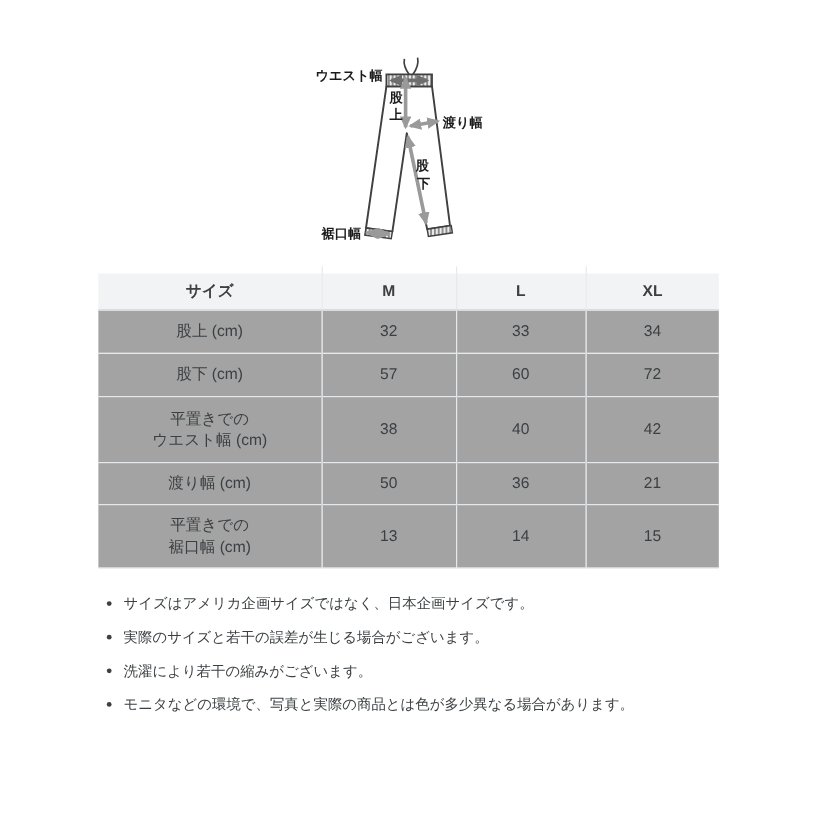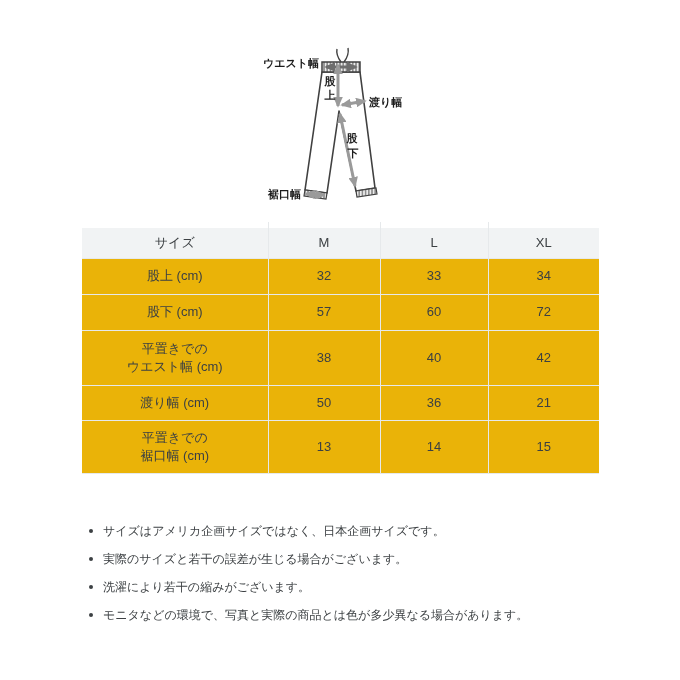--- a/index.html
+++ b/index.html
@@ -27,33 +27,33 @@
   
   .size-table-wrap{position:absolute;left:82px;top:222px;width:517px;}
   table.size-table{
     border-collapse:collapse;table-layout:fixed;width:517px;
     font-size:13px;color:var(--text);
   }
   table.size-table td,table.size-table th{
     padding:0;text-align:center;vertical-align:middle;
     font-weight:400;line-height:1.35;
   }
-  table.size-table th{font-weight:400;}
+  table.size-table th{font-weight:700;}
   table.size-table td + td,
   table.size-table th + th{border-left:1px solid var(--border);}
   tr.spacer-row{height:6px;}
   tr.header-row{height:30px;background:var(--header_bg);border-bottom:1px solid var(--border);}
-  tr.data-row{border-bottom:1px solid var(--border);background:#eab308;}
+  tr.data-row{border-bottom:1px solid var(--border);background:#a3a3a3;}
   tr.r-single{height:36px;}
   tr.r-single2{height:35px;}
   tr.r-double{height:55px;}
   tr.r-double2{height:53px;}
   .lbl-line{display:block;}
   
-  .notes{position:absolute;left:86px;top:522px;width:520px;margin:0;padding:0;list-style:none;}
+  .notes{position:absolute;left:86px;top:494px;width:520px;margin:0;padding:0;list-style:none;}
   .notes li{
     position:relative;padding-left:17px;margin-bottom:9px;
     font-size:12px;line-height:19px;color:var(--text);
   }
   .notes li::before{
     content:"";position:absolute;left:3px;top:7px;width:4px;height:4px;
     border-radius:50%;background:var(--text);
   }
 </style>
 </head>

